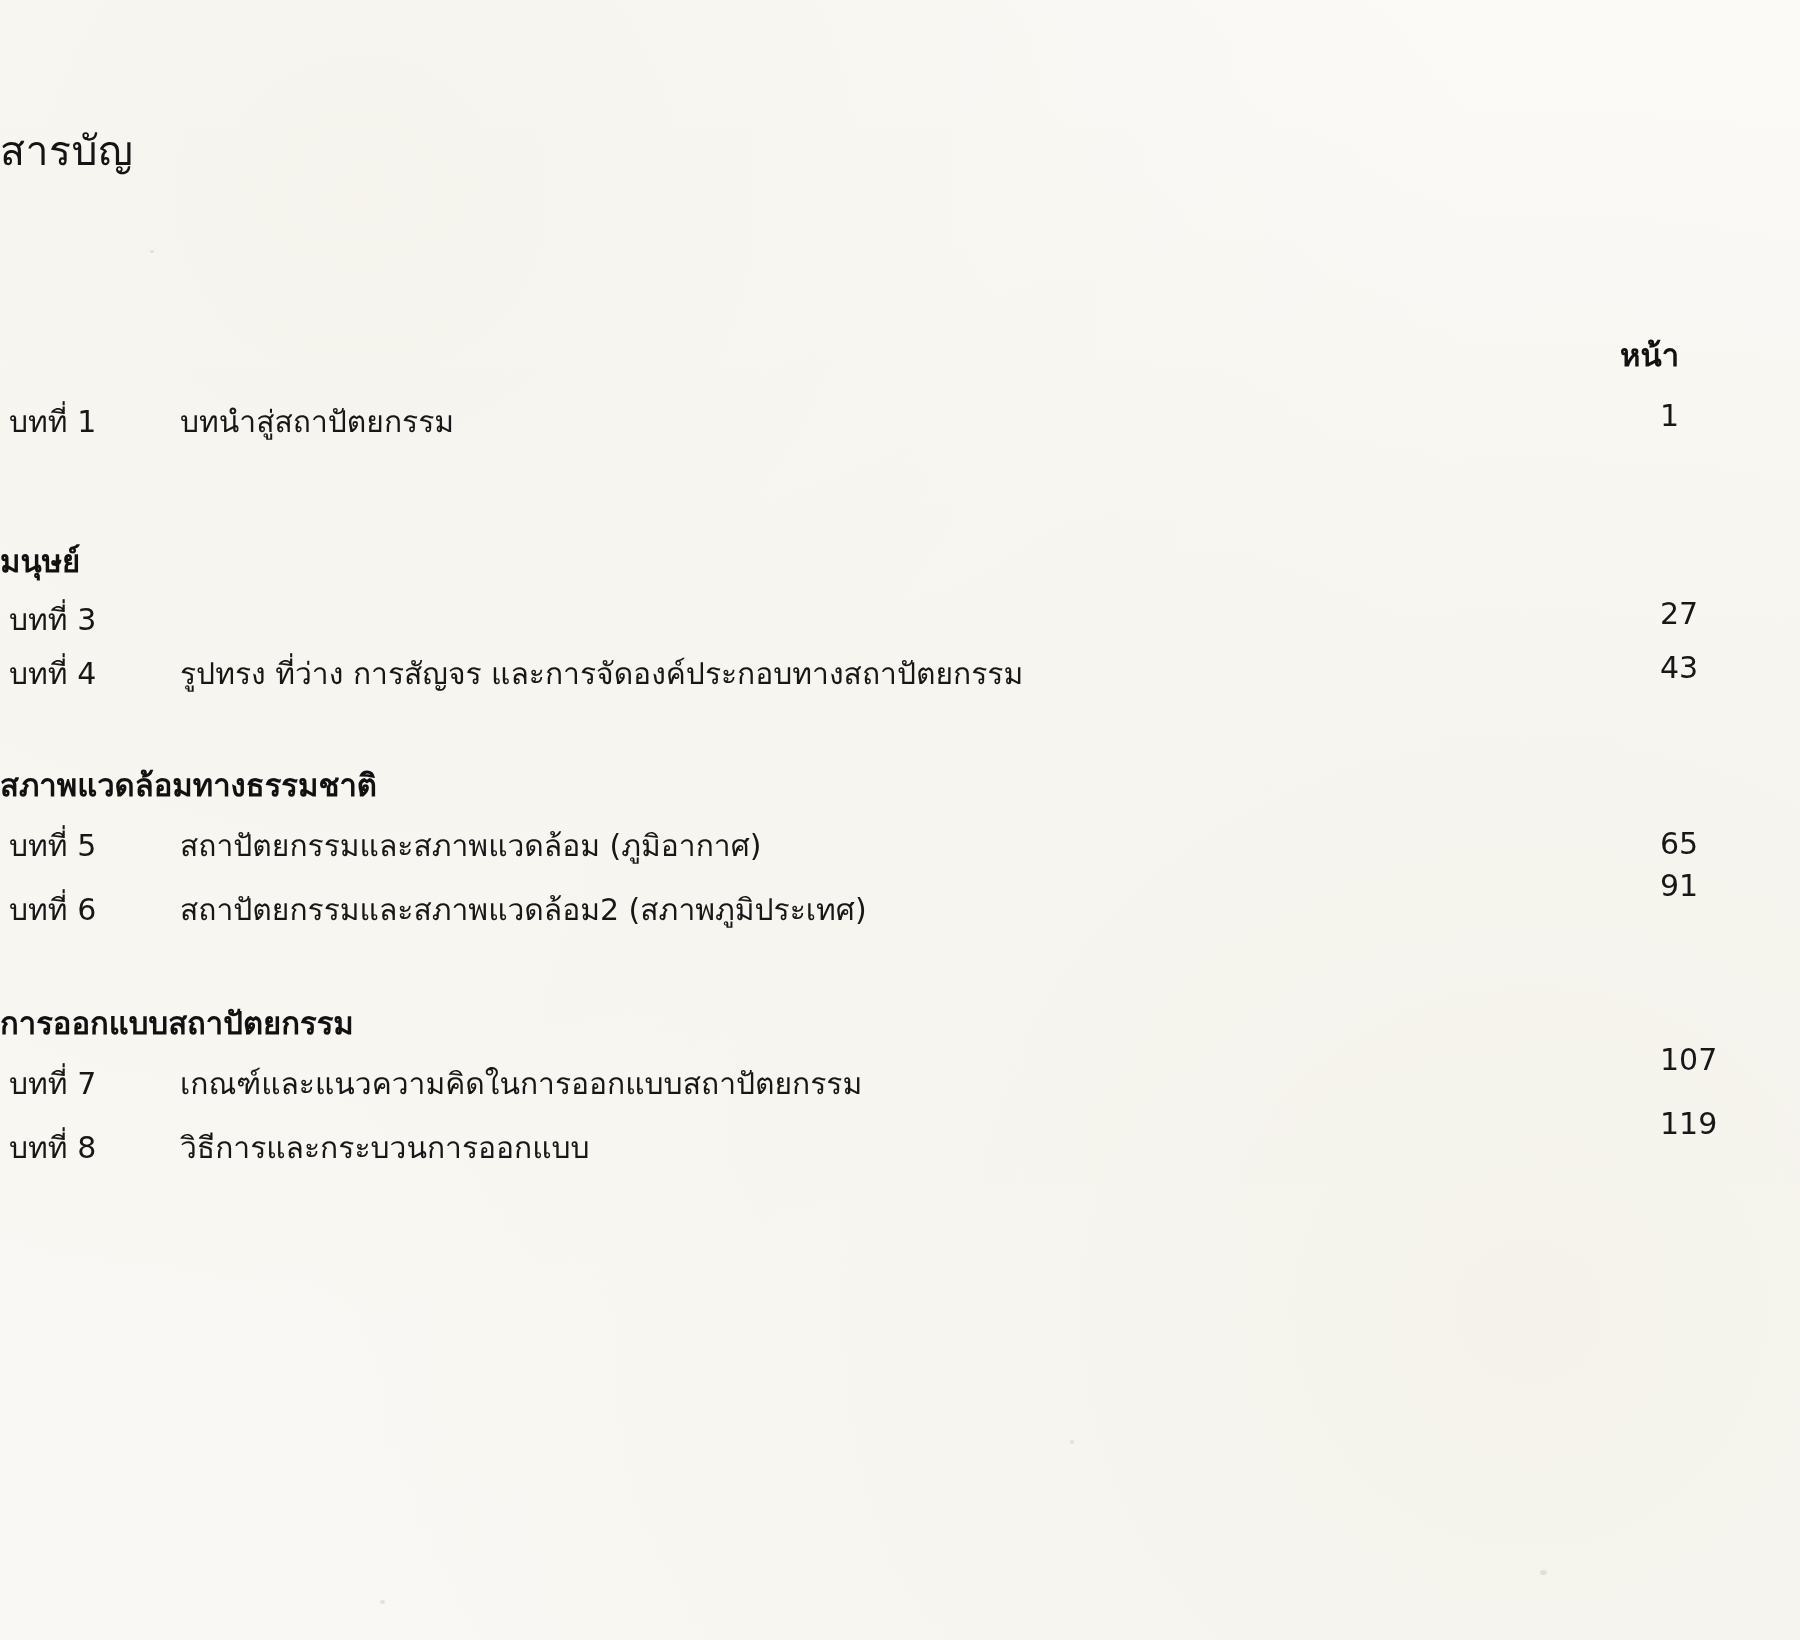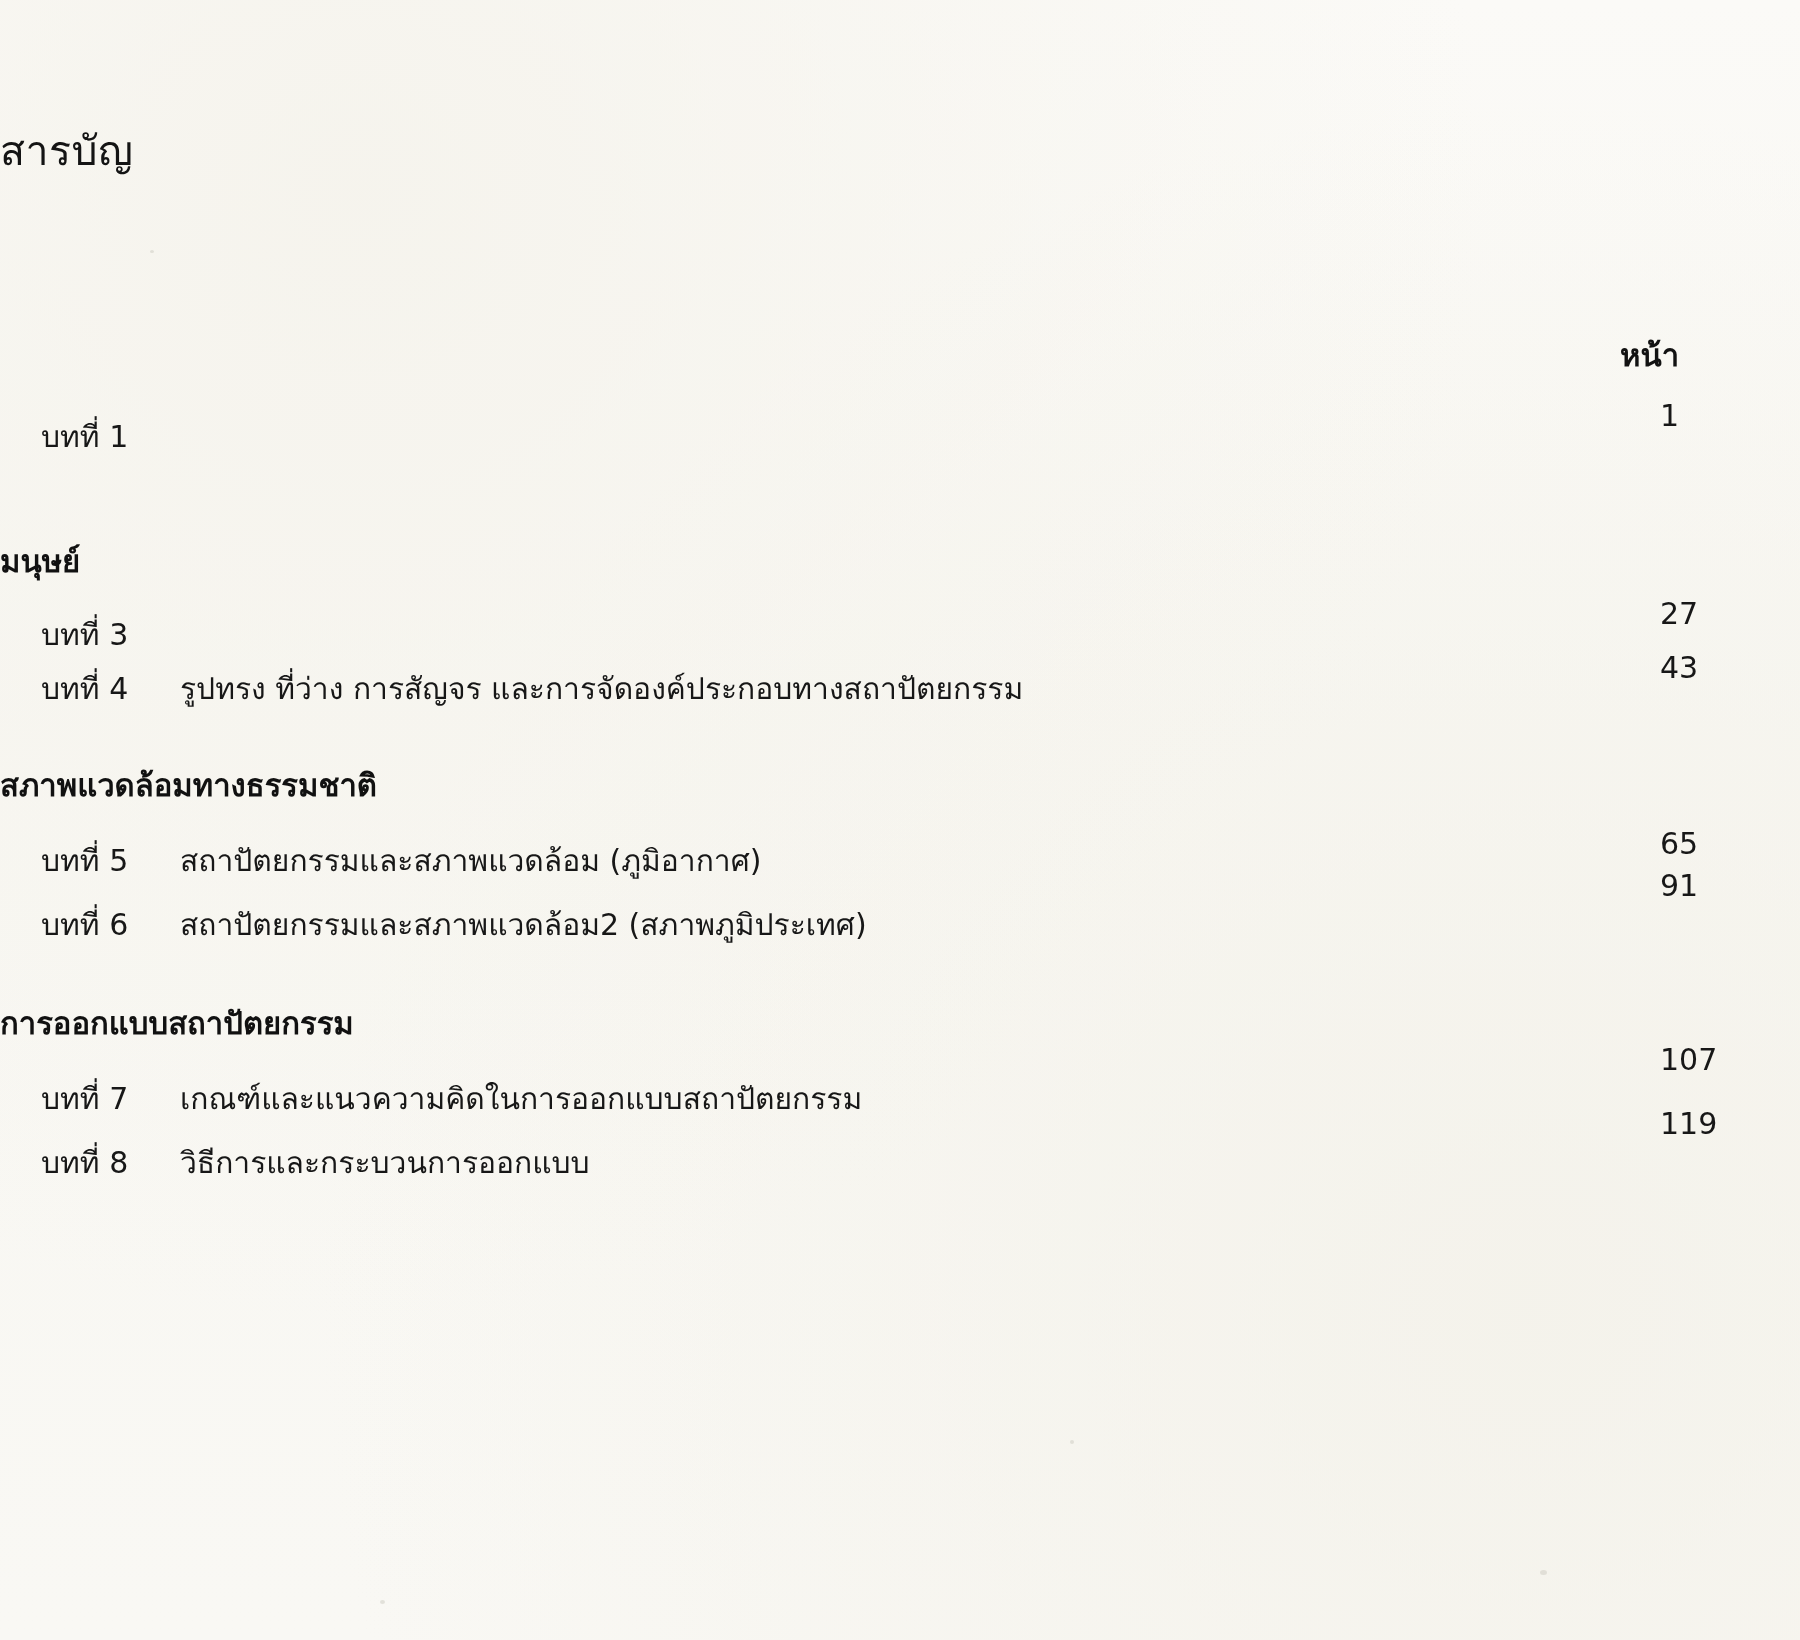--- a/index.html
+++ b/index.html
@@ -62,26 +62,25 @@
   }
 
   .row {
     position: relative;
     display: flex;
     align-items: baseline;
     height: 54px;
   }
   .row .chapter {
     width: 180px;
-    padding-left: 41px;
+    padding-left: 9px;
     box-sizing: border-box;
     font-size: 30px;
     color: #171717;
     white-space: nowrap;
-    margin-top: 15px;
   }
   .row .entry-title {
     flex: 1;
     font-size: 30px;
     color: #171717;
     white-space: nowrap;
   }
   .row .page-num {
     position: absolute;
     left: 1660px;
@@ -122,20 +121,21 @@
 <div class="page">
 
   <div class="toc-title">สารบัญ</div>
 
   <div class="page-col-header">หน้า</div>
 
   <div class="entries">
 
     <div class="row">
       <span class="chapter">บทที่ 1</span>
+      <span class="entry-title">บทนำสู่สถาปัตยกรรม</span>
       <span class="page-num">1</span>
     </div>
 
     <div class="sp-a"></div>
 
     <div class="section-head">มนุษย์</div>
     <div class="sp-d"></div>
 
     <div class="row">
       <span class="chapter">บทที่ 3</span>

